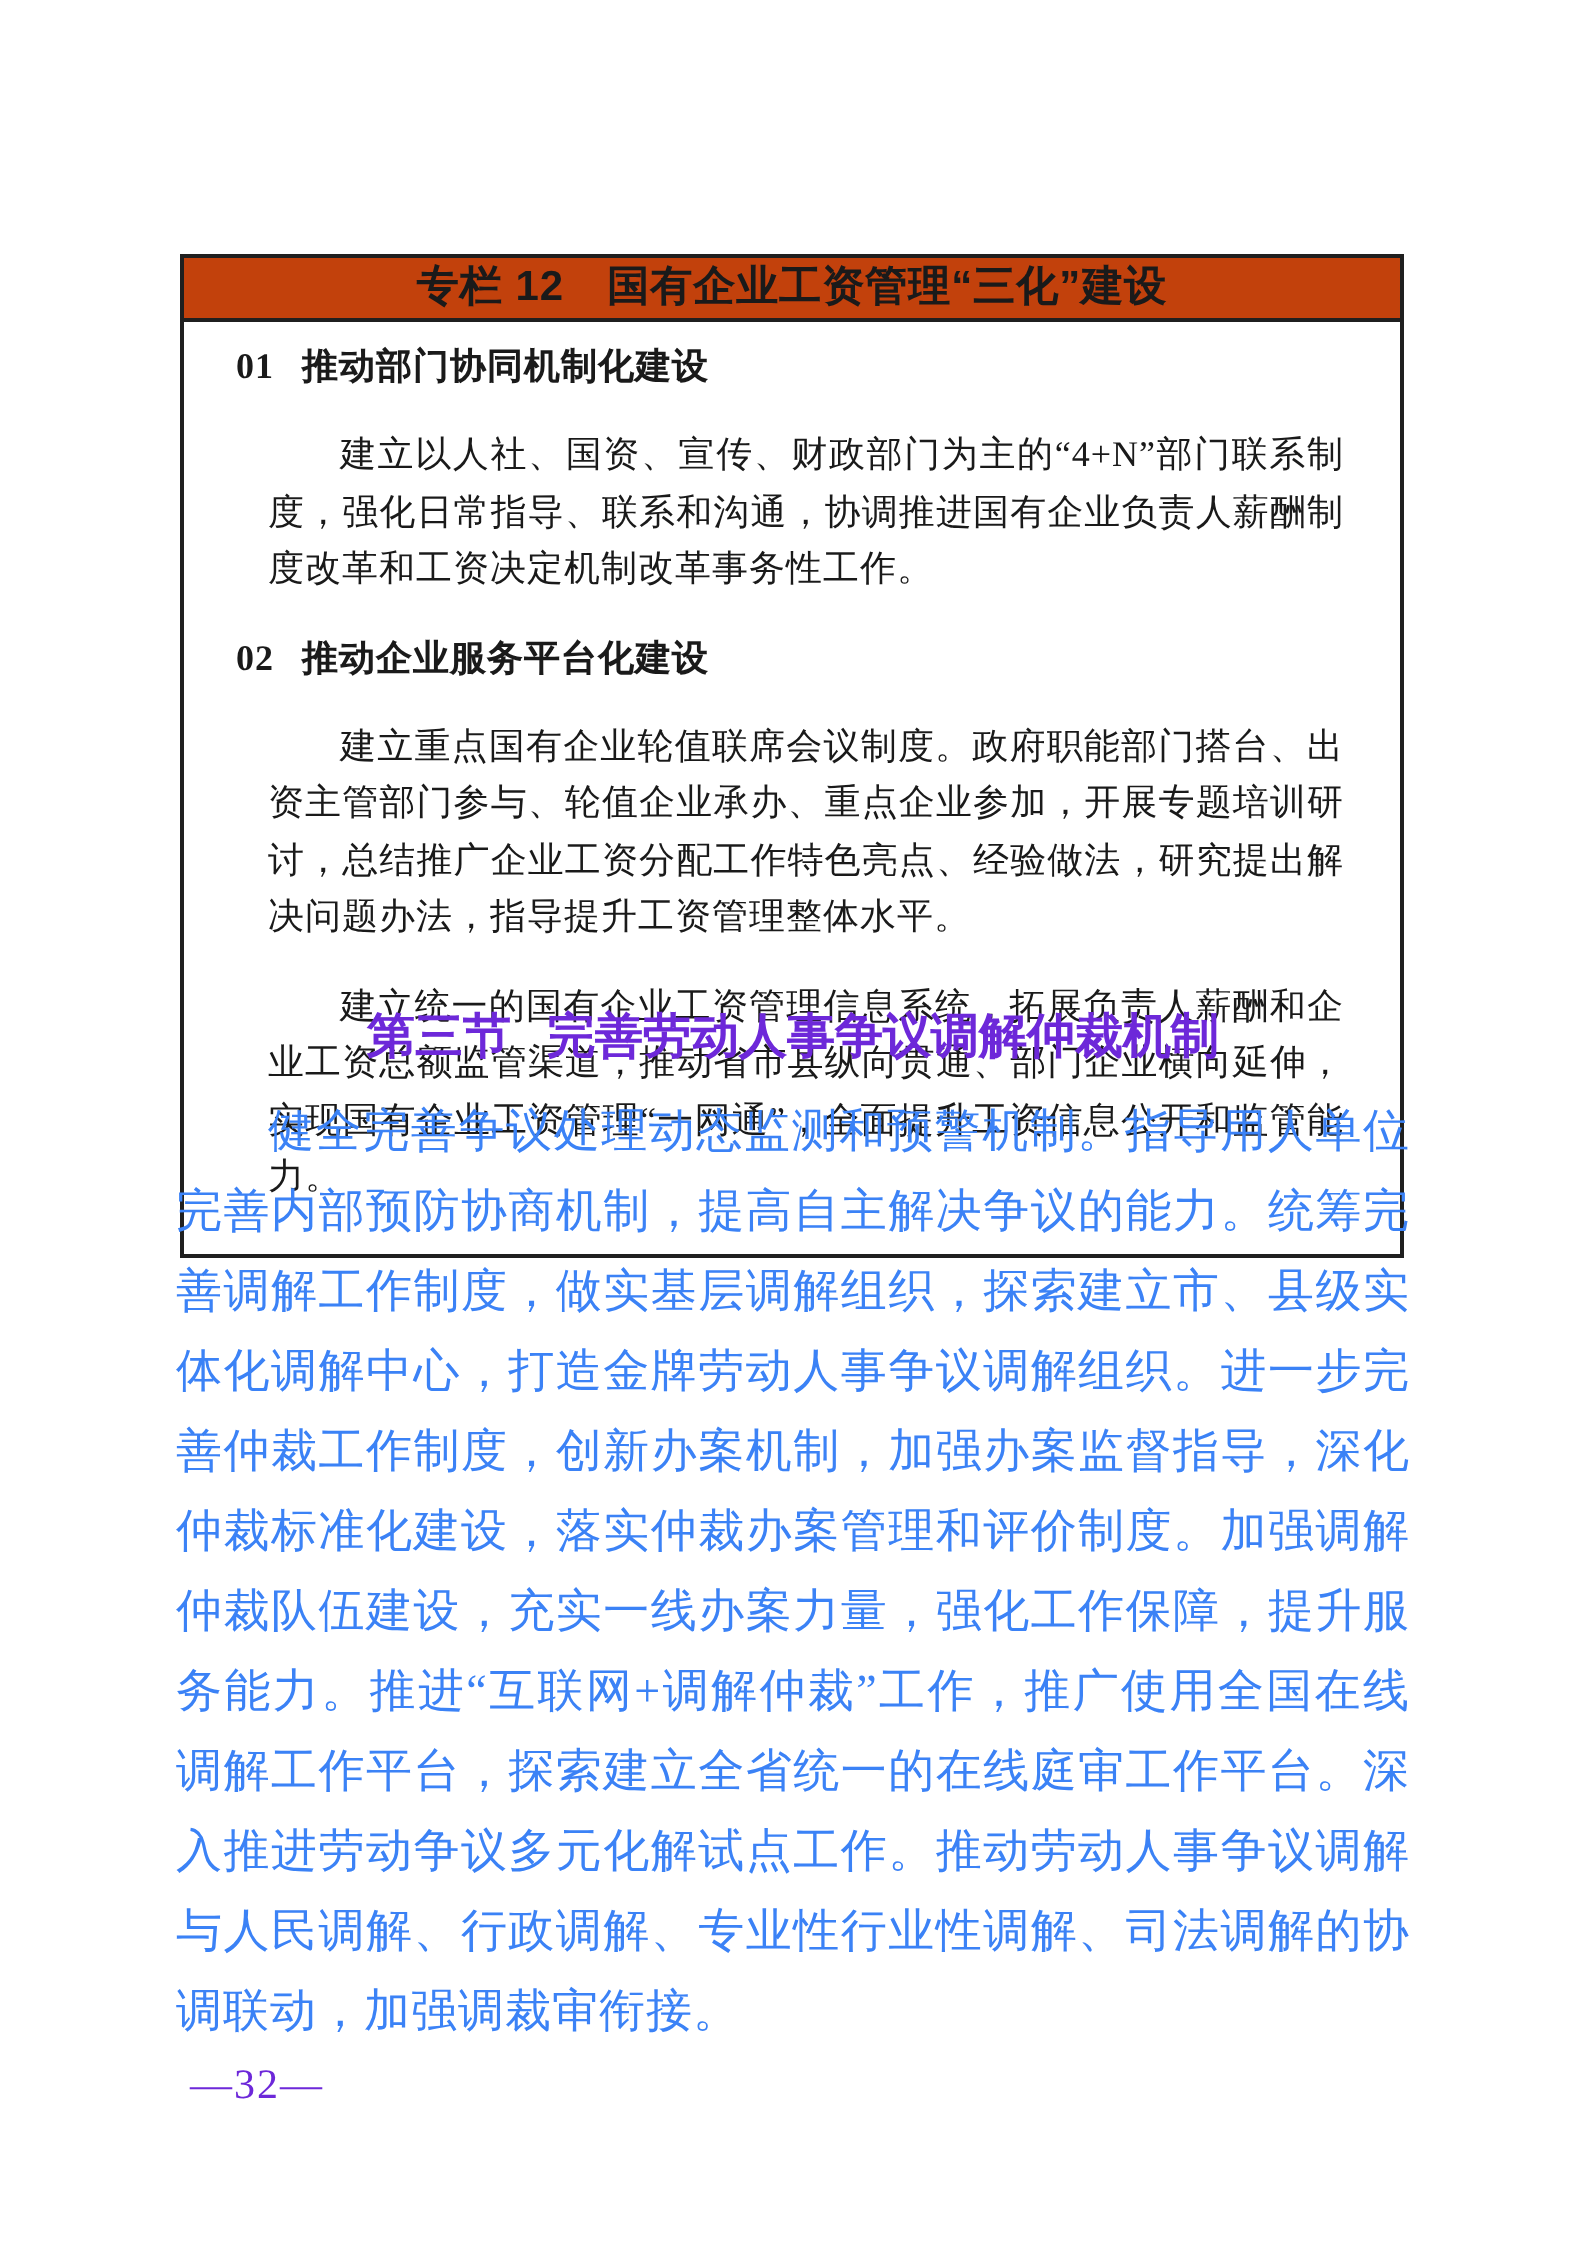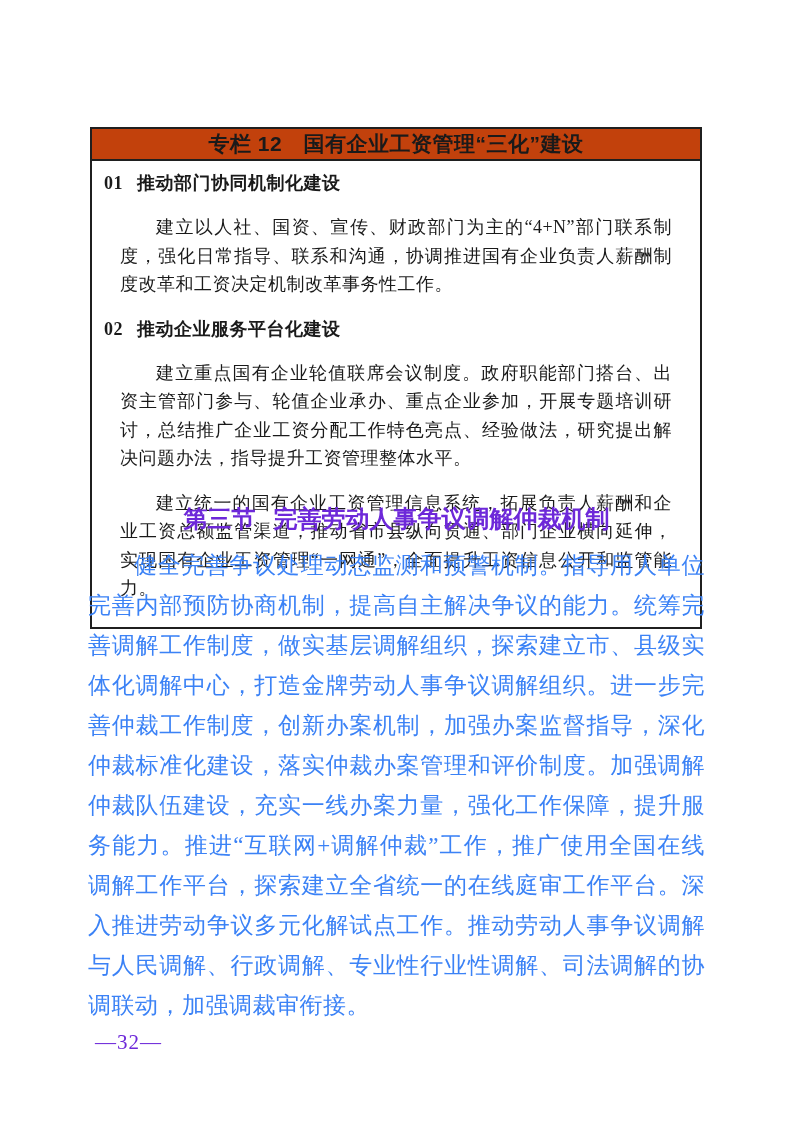--- a/index.html
+++ b/index.html
@@ -32,21 +32,21 @@
     border-bottom: 2px solid #1f1f1f;
     text-align: center;
     font-family: "Liberation Sans", "DejaVu Sans", sans-serif;
     font-weight: bold;
     font-size: 21px;
     line-height: 30px;
     padding: 0 0;
     letter-spacing: 0.5px;
   }
   .box-body {
-    padding: 6px 12px 8px 12px;
+    padding: 6px 12px 8px 26px;
   }
   .box-item { margin: 0; }
   .item-heading {
     font-size: 18px;
     font-weight: 600;
     line-height: 28px;
     margin-top: 2px;
     letter-spacing: 0.5px;
   }
   .item-number {

